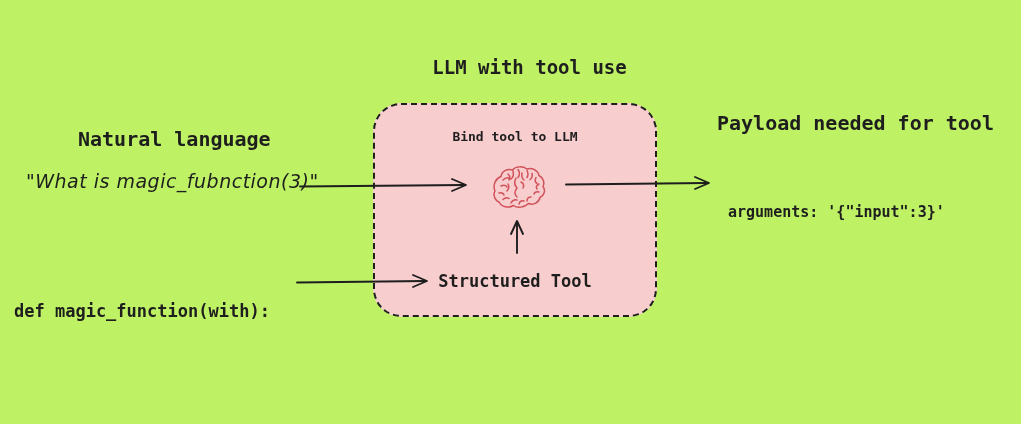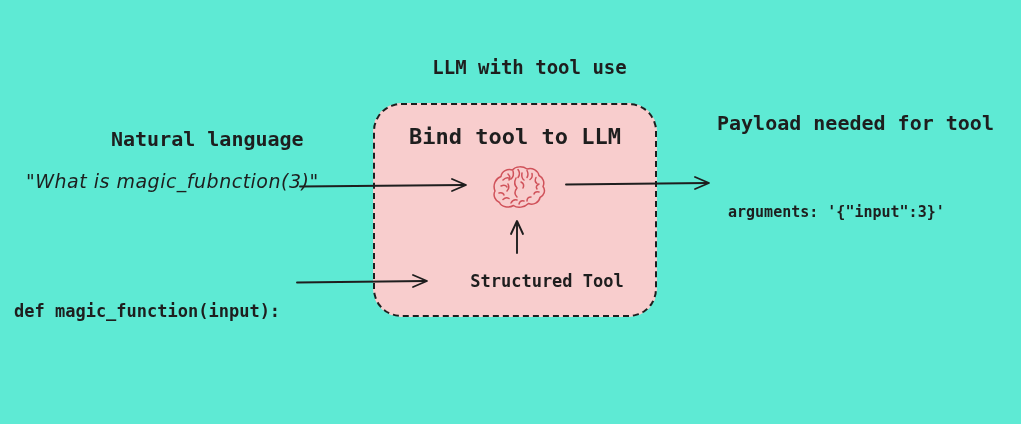--- a/index.html
+++ b/index.html
@@ -4,39 +4,39 @@
 <style>
   html, body {
     margin: 0;
     padding: 0;
     background: #ffffff;
   }
   .canvas {
     position: relative;
     width: 1021px;
     height: 424px;
-    background: #5eead4;
+    background: #bef264;
     overflow: hidden;
     font-family: "DejaVu Sans Mono", "Liberation Mono", monospace;
     color: #1e1e1e;
   }
   .abs { position: absolute; }
 
   .diagram-title {
     left: 0; top: 56px; width: 1021px;
     text-align: center;
     font-size: 19px; font-weight: bold;
     line-height: 22px;
     transform: translateX(19px);
   }
   .side-heading {
     font-size: 20px; font-weight: bold; line-height: 22px;
     white-space: pre;
   }
-  .nl-heading   { left: 78px;  top: 128px; margin-left: 33px; }
+  .nl-heading   { left: 78px;  top: 128px; }
   .pl-heading   { left: 717px; top: 112px; }
 
   .nl-quote {
     left: 26px; top: 170px;
     font-family: "DejaVu Sans", "Liberation Sans", sans-serif;
     font-style: italic;
     font-size: 19px; font-weight: 500;
     letter-spacing: 0.5px;
     white-space: pre;
   }
@@ -53,26 +53,26 @@
     left: 373px; top: 103px;
     width: 284px; height: 214px;
     box-sizing: border-box;
     background: #f8cdcd;
     border: 2.4px dashed #1e1e1e;
     border-radius: 28px;
   }
   .bind-heading {
     left: 373px; top: 127px; width: 284px;
     text-align: center;
-    font-size: 22px; font-weight: bold; line-height: 20px;
+    font-size: 13px; font-weight: bold; line-height: 20px;
   }
   .structured-tool {
     left: 373px; top: 271px; width: 284px;
     text-align: center;
-    font-size: 17px; font-weight: bold; line-height: 20px; margin-left: 32px;
+    font-size: 17px; font-weight: bold; line-height: 20px;
   }
   .brain { left: 488px; top: 164px; width: 58px; height: 48px; }
 
   .payload-text {
     left: 728px; top: 162px;
     font-size: 15px; font-weight: bold;
     line-height: 20px;
     white-space: pre;
   }
   .payload-line { display: block; white-space: pre; }
@@ -87,21 +87,21 @@
 
 <div class="canvas">
 
   <div class="abs diagram-title">LLM with tool use</div>
 
   <div class="abs side-heading nl-heading">Natural language</div>
 
   <div class="abs nl-quote">"What is magic_fubnction(3)"</div>
 
   <div class="abs code-block">
-    <span class="code-line">def magic_function(input):</span>
+    <span class="code-line">def magic_function(with):</span>
     
   </div>
 
   <div class="abs llm-box"></div>
 
   <div class="abs bind-heading">Bind tool to LLM</div>
 
   <svg class="abs brain" viewBox="0 0 58 48" fill="none" stroke="#d0525a" stroke-width="1.5" stroke-linecap="round" stroke-linejoin="round">
     <path d="M7,27 C4.5,21 7.5,14.5 13,12.5 C13.5,7.5 19.5,4 24.5,6 C27.5,2 35,2 39,5 C44,3 50,6.5 51,11.5 C55,13.5 57,18.5 55,22.5 C58,26.5 56,31.5 52,33.5 C51,38.5 45.5,41.5 40.5,39.5 C36.5,43.5 29.5,44.5 25.5,41.5 C20.5,44.5 13.5,43 11.5,38.5 C7.5,37 4.5,31.5 7,27 Z"></path>
     <path d="M15,16 q4,-4 7,-1"></path>

